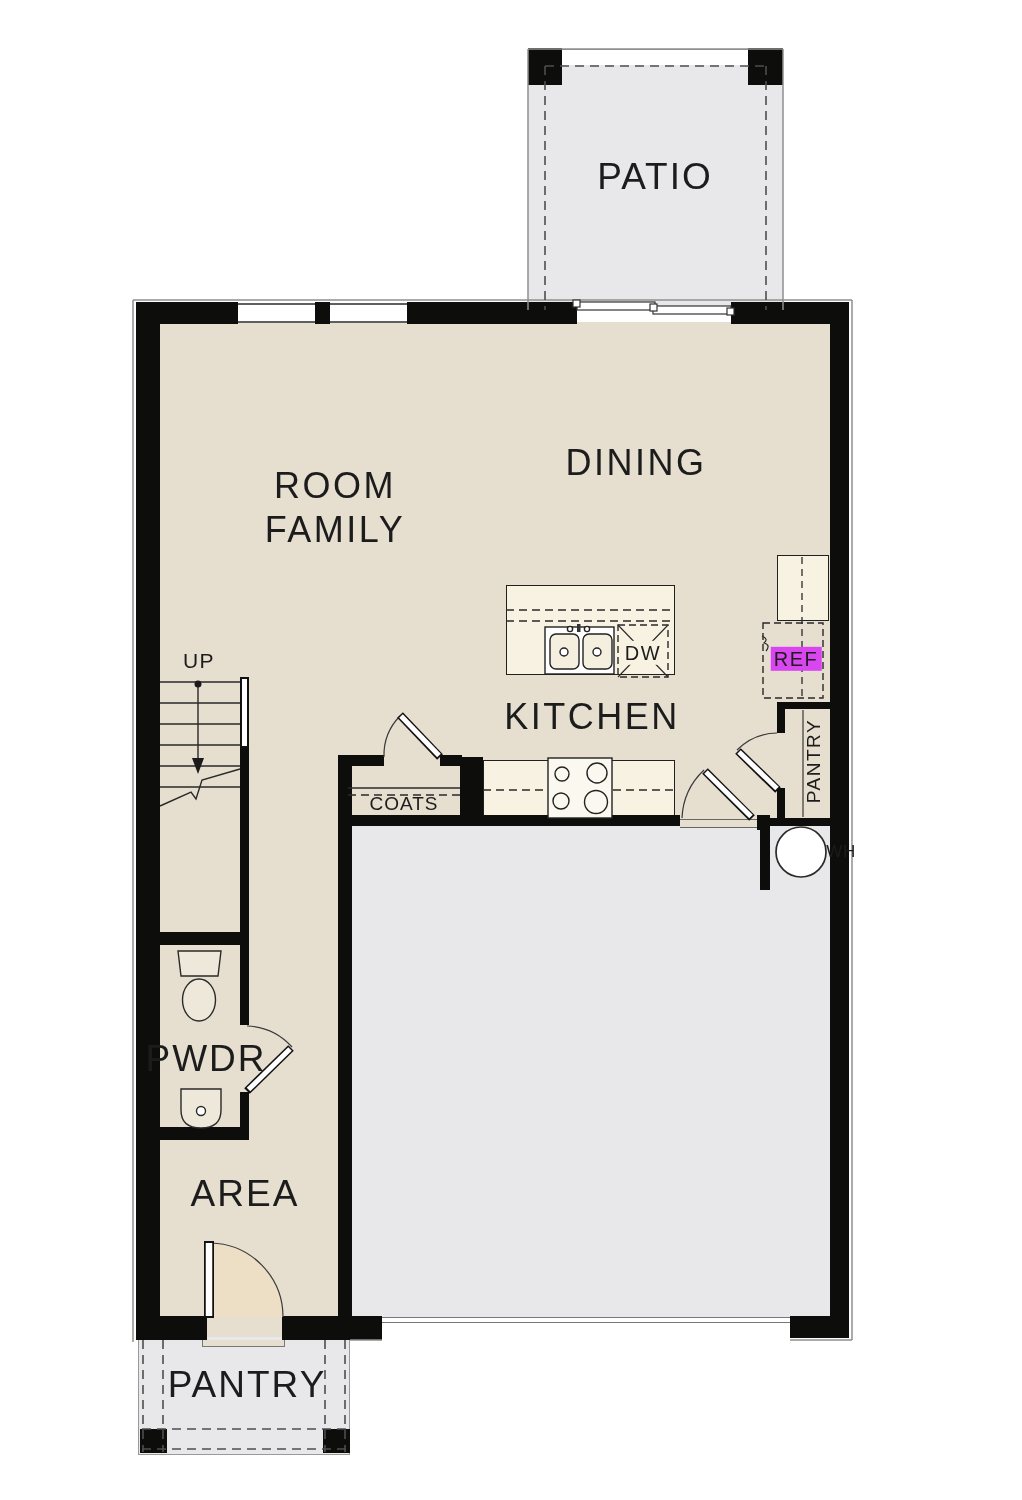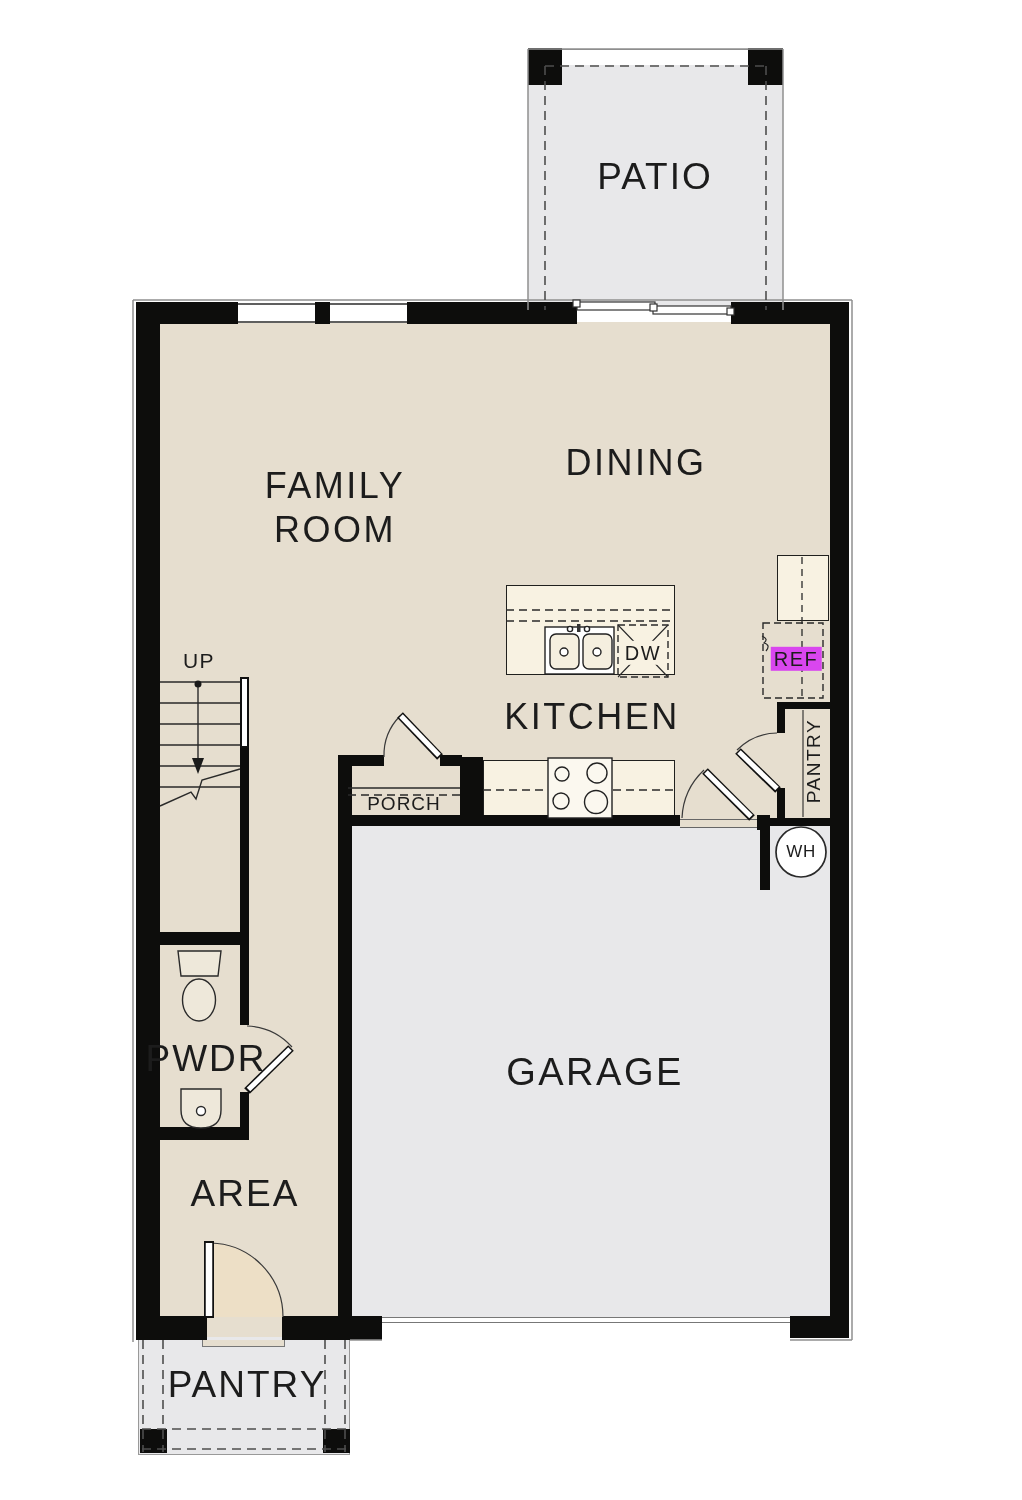--- a/index.html
+++ b/index.html
@@ -184,33 +184,32 @@
         <path d="M777,788.5 L739,752"></path>
           <path d="M248.5,1089.5 L290,1049"></path>
       </g>
       <path d="M209,1318 L209,1241" stroke="#111" stroke-width="10"></path>
       <path d="M209,1316 L209,1243" stroke="#fff" stroke-width="6.5"></path>
     </g>
   </svg>
 
   <div class="lbl md" style="left:655px;top:177px;">PATIO</div>
   <div class="lbl lg" style="left:335px;top:508px;">
+    <div>ROOM</div>
     <div>FAMILY</div>
-    <div>ROOM</div>
   </div>
   <div class="lbl lg" style="left:636px;top:463px;">
     <div>DINING</div>
   </div>
   <div class="lbl lg" style="left:592px;top:717px;">KITCHEN</div>
   <div class="lbl xl" style="left:595px;top:1072px;">
-    <div>GARAGE</div>
   </div>
   <div class="lbl sm" style="left:199px;top:661px;font-size:21px;">UP</div>
-  <div class="lbl xs" style="left:404px;top:804px;font-size:19px;">PORCH</div>
+  <div class="lbl xs" style="left:404px;top:804px;font-size:19px;">COATS</div>
   <div class="lbl sm creambg" style="left:643px;top:653px;">DW</div>
   <div class="lbl sm cutbg" style="left:796px;top:659px;">REF</div>
   <div class="lbl sm rot" style="left:814px;top:761px;font-size:19px;">PANTRY</div>
-  <div class="lbl xs" style="left:801px;top:852px;letter-spacing:0.5px;">WH</div>
+  <div class="lbl xs" style="left:841px;top:852px;letter-spacing:0.5px;">WH</div>
   <div class="lbl md" style="left:206px;top:1059px;">PWDR</div>
   <div class="lbl md" style="left:245px;top:1194px;">AREA</div>
   <div class="lbl md" style="left:247px;top:1385px;">PANTRY</div>
 
 </div>
 
 </body></html>

